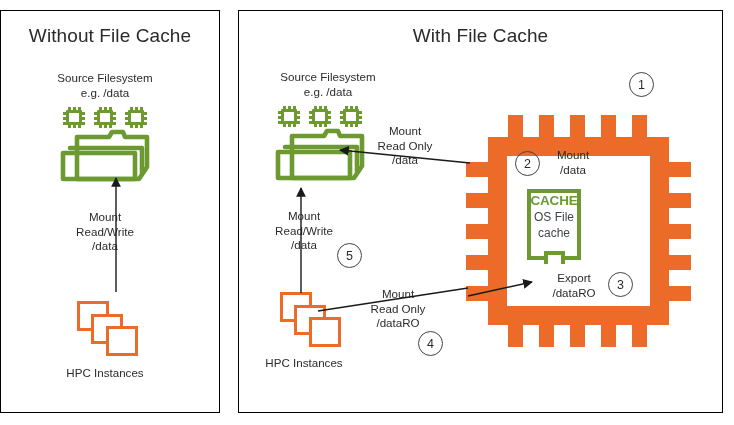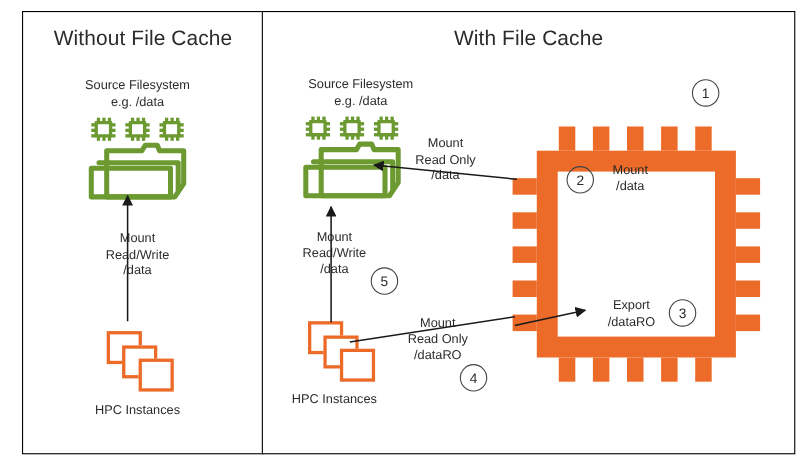--- a/index.html
+++ b/index.html
@@ -1,20 +1,20 @@
 <!DOCTYPE html>
 <html><head>
 <meta charset="utf-8">
 <style>
   html,body{margin:0;padding:0;background:#ffffff;}
   body{width:734px;height:425px;overflow:hidden;font-family:"Liberation Sans",sans-serif;color:#222;}
   #stage{position:relative;width:734px;height:425px;}
 
   .panel{position:absolute;border:1.6px solid #000;background:#fff;box-sizing:border-box;}
-  #panel-left{left:20px;top:10px;width:220px;height:403px;}
+  #panel-left{left:0;top:10px;width:220px;height:403px;}
   #panel-right{left:238px;top:10px;width:485px;height:403px;}
 
   .panel-title{position:absolute;width:100%;text-align:center;font-size:19px;color:#2b2b2b;letter-spacing:.1px;}
 
   .lbl{position:absolute;font-size:11.6px;line-height:14.5px;color:#2b2b2b;text-align:center;white-space:pre-line;}
 
   
   .fsgroup{position:absolute;width:96px;height:78px;}
   .chiprow{position:absolute;left:6px;top:0;width:84px;height:22px;display:flex;justify-content:space-between;}
   .chip{position:relative;width:22px;height:21px;}
@@ -256,20 +256,27 @@
     <div class="pin h" style="right:0; top:171px;"></div>
     <div class="cpu-ring"></div>
   </div>
 
   <div class="lbl" style="left:540px;top:148px;width:66px;">Mount
 /data</div>
 
   <div class="lbl" style="left:538px;top:271px;width:72px;">Export
 /dataRO</div>
 
+  <div id="cache">
+    <div class="shell"></div>
+    <div class="notch"></div>
+    <div class="t t1">CACHE</div>
+    <div class="t t2">OS File</div>
+    <div class="t t3">cache</div>
+  </div>
 
   <div class="circ" style="left:629px;top:72px;">1</div>
   <div class="circ" style="left:515px;top:151px;">2</div>
   <div class="circ" style="left:608px;top:272px;">3</div>
   <div class="circ" style="left:418px;top:331px;">4</div>
   <div class="circ" style="left:337px;top:243px;">5</div>
 
   <svg class="ov">
     <defs>
       <marker id="ah" viewBox="0 0 10 10" refX="9" refY="5" markerWidth="7" markerHeight="7" orient="auto-start-reverse">

